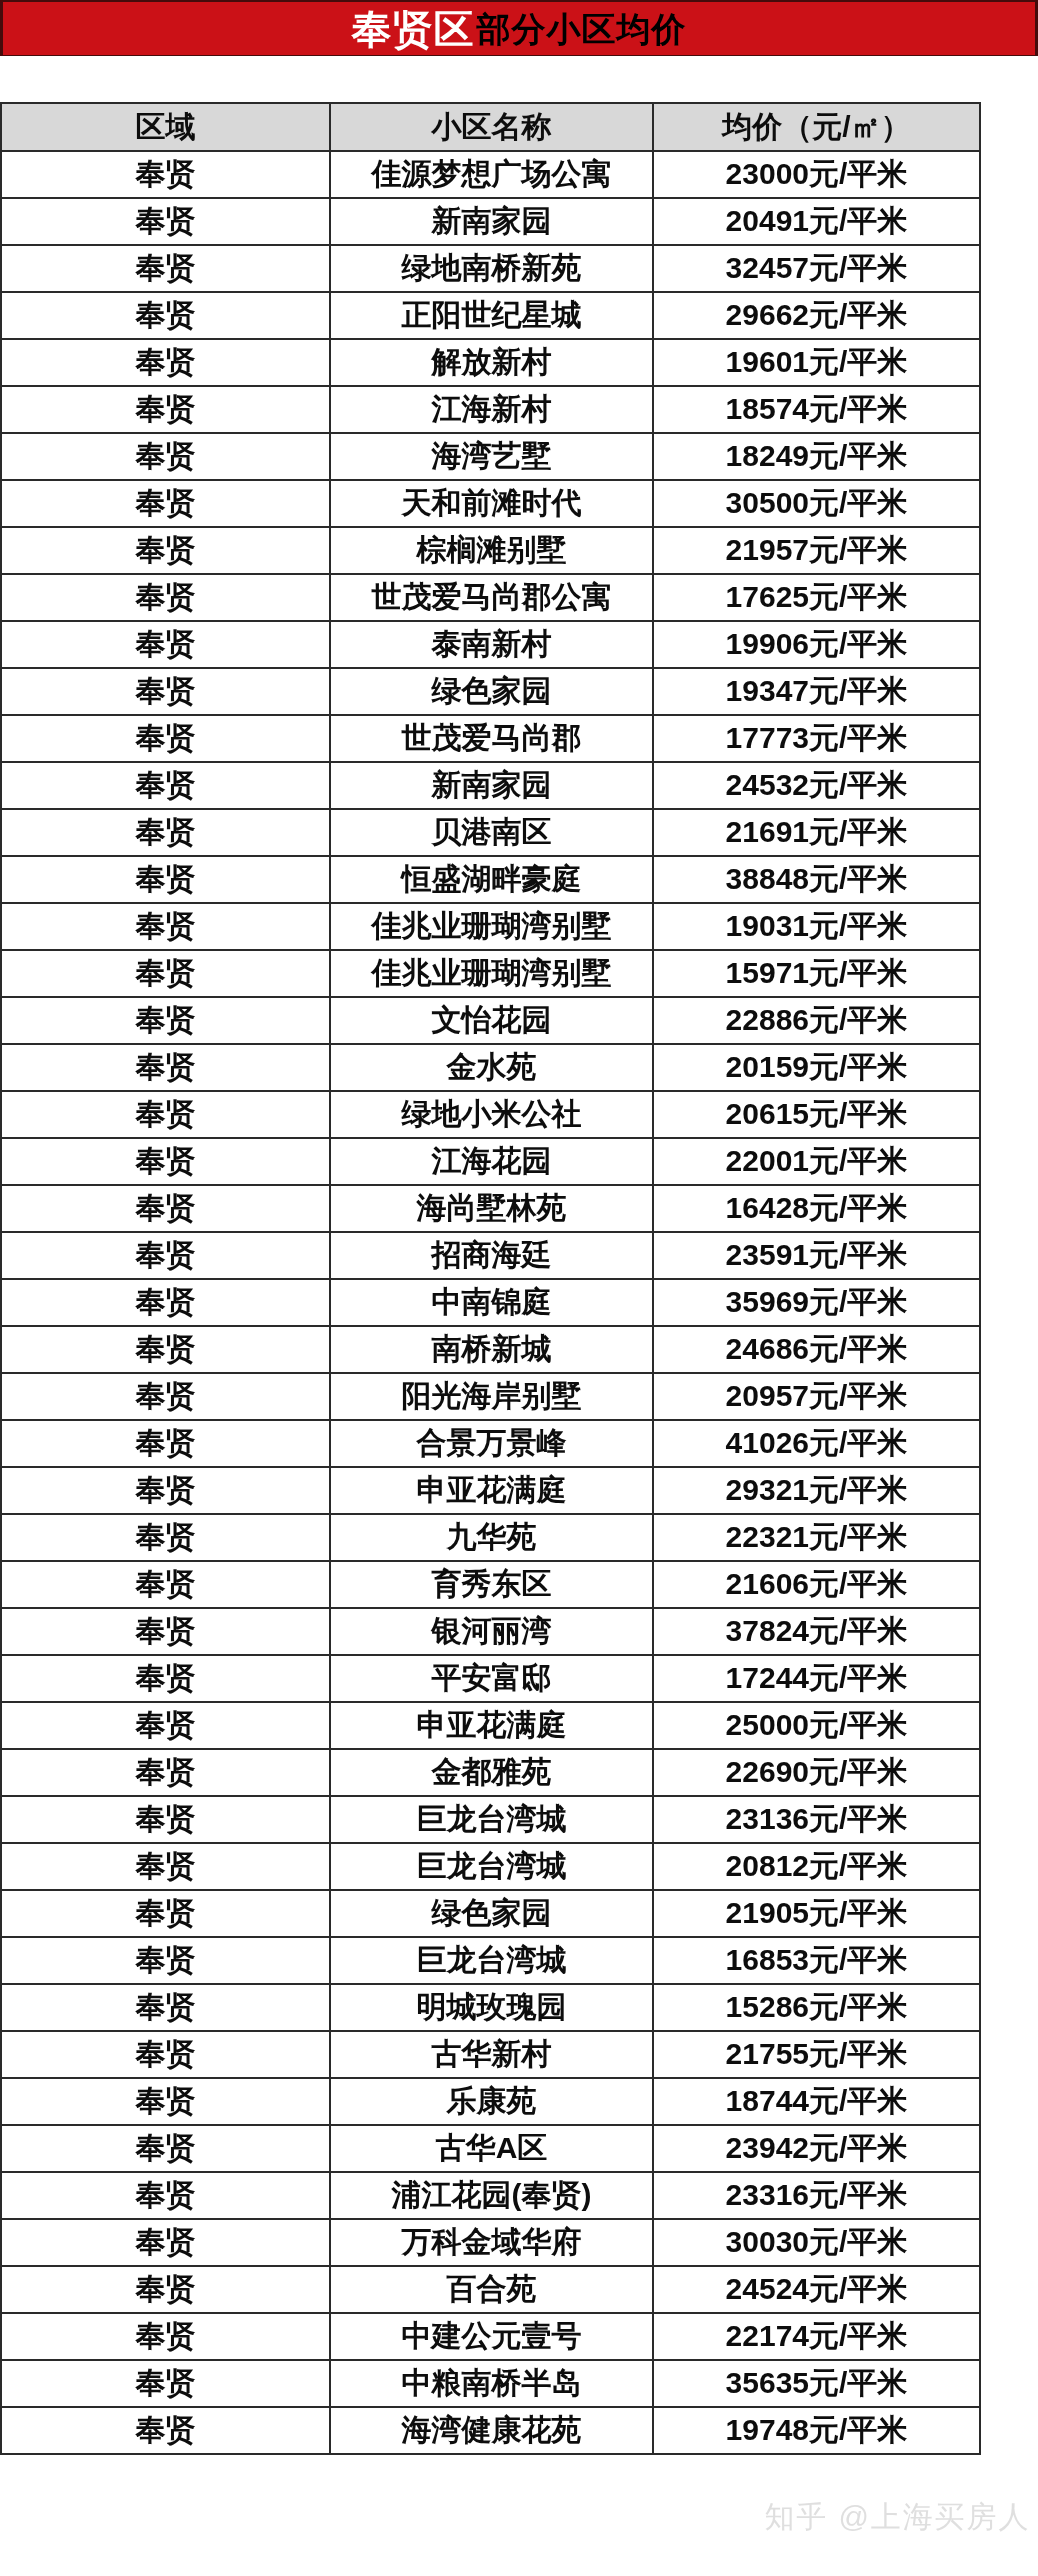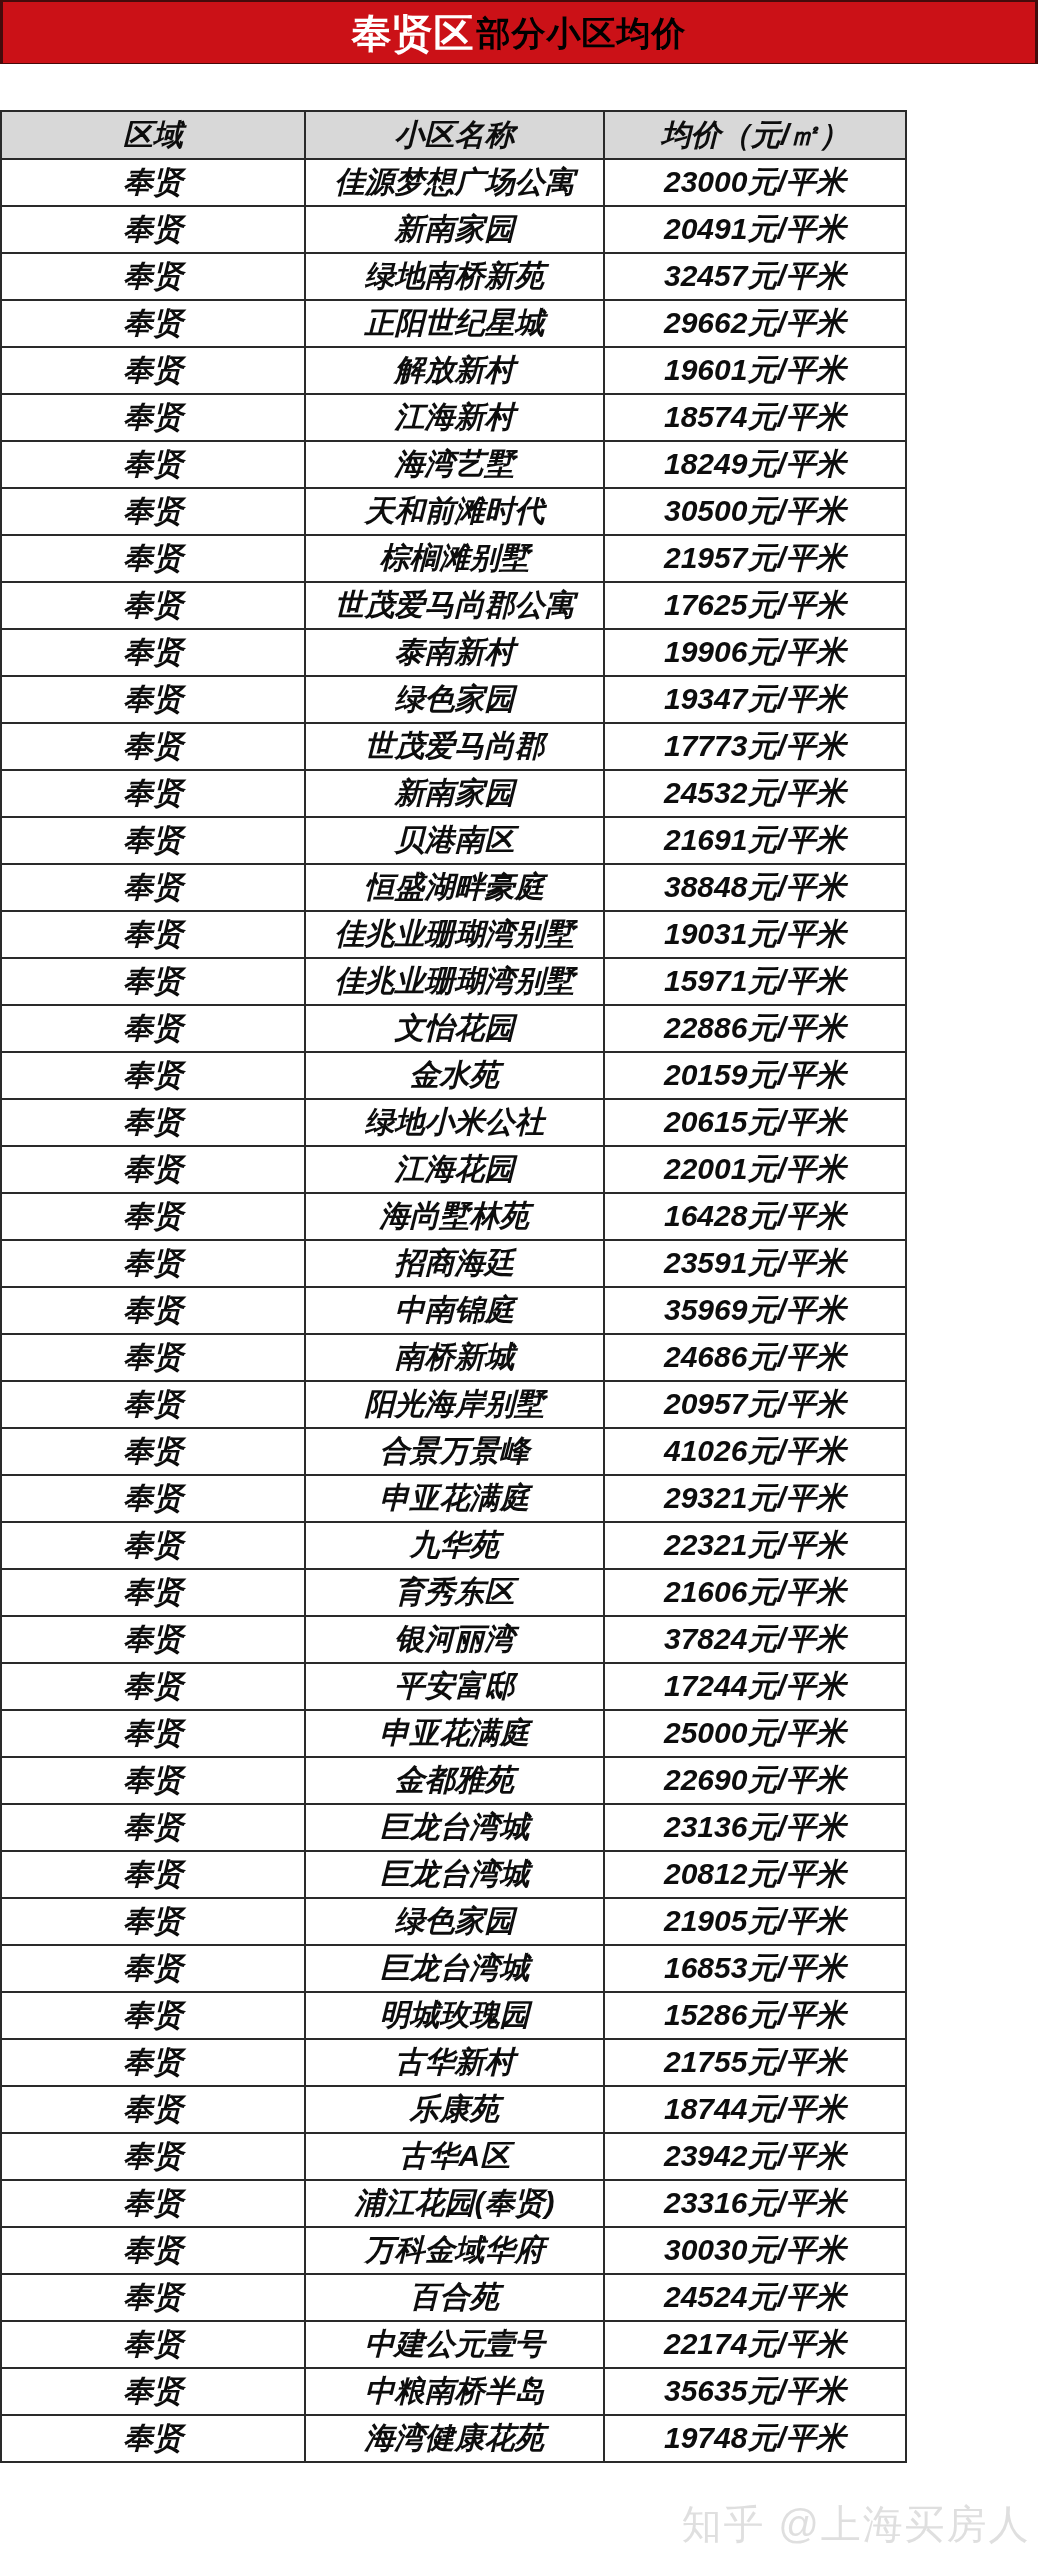--- a/index.html
+++ b/index.html
@@ -11,21 +11,21 @@
   .page {
     position: relative;
     width: 1038px;
     height: 2576px;
     overflow: hidden;
     background: #ffffff;
   }
   .banner {
     box-sizing: border-box;
     width: 1038px;
-    height: 64px;
+    height: 56px;
     background: var(--banner-red, #cb1117);
     border-top: 2.9px solid var(--banner-border, #450b0b);
     border-left: 3.8px solid var(--banner-border, #450b0b);
     border-right: 3.8px solid var(--banner-border, #450b0b);
     border-bottom: 1px solid var(--banner-border, #450b0b);
     display: flex;
     align-items: center;
     justify-content: center;
     gap: 1.9px;
   }
@@ -42,24 +42,23 @@
     font-size: 34px;
     line-height: 1;
     letter-spacing: 1px;
   }
   .gap {
     width: 1038px;
     height: 46px;
     background: #ffffff;
   }
   table.price-table {
-    width: 907px;
+    width: 981px;
     border-collapse: collapse;
     table-layout: fixed;
-    font-style: italic;
   }
   .price-table th, .price-table td {
     box-sizing: border-box;
     border: 2.9px solid var(--grid, #2a2a2a);
     text-align: center;
     vertical-align: middle;
     font-weight: 700;
     color: #0d0d0d;
     white-space: nowrap;
     overflow: hidden;
@@ -72,21 +71,21 @@
   }
   .price-table td {
     background: #ffffff;
     height: 47px;
     font-size: 30px;
   }
   .watermark {
     position: absolute;
     top: 2497px;
     right: 7.7px;
-    font-size: 40px;
+    font-size: 30px;
     font-weight: 400;
     letter-spacing: 1.9px;
     color: rgba(216, 216, 216, 0.82);
     text-shadow: 0 0 1.9px rgba(255, 255, 255, 0.55);
     pointer-events: none;
     white-space: nowrap;
   }
 </style>
 </head>
 <body>

